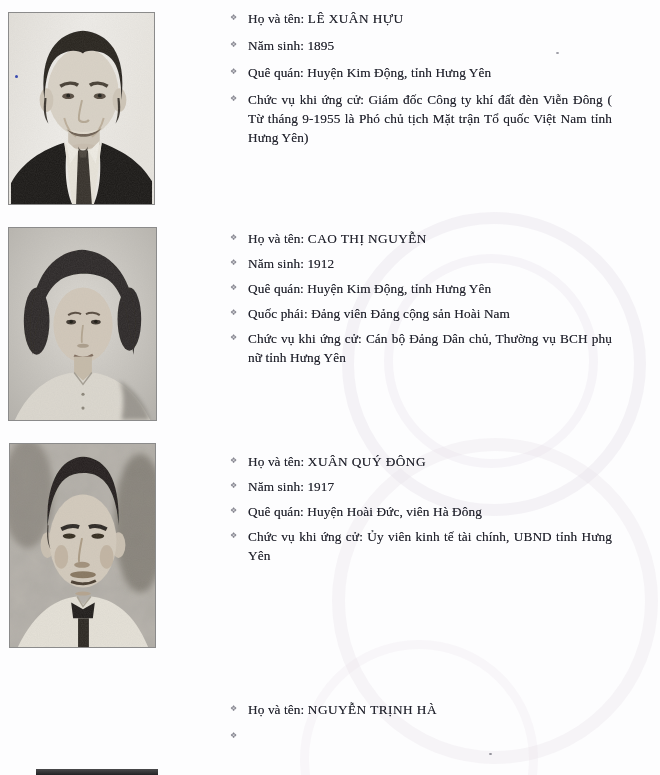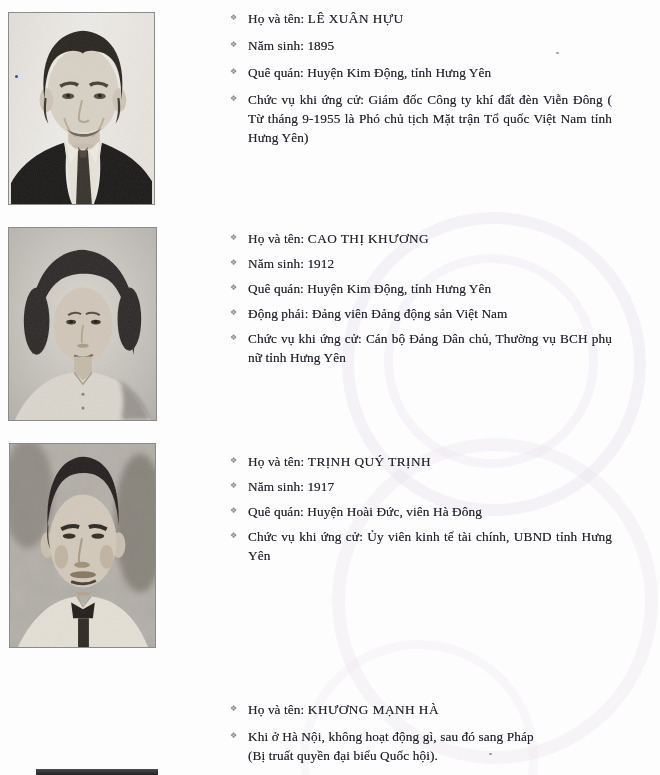--- a/index.html
+++ b/index.html
@@ -225,49 +225,49 @@
       <span class="bullet">❖</span>
       <span>Chức vụ khi ứng cử:</span>
       <span>Giám đốc Công ty khí đất đèn Viễn Đông ( Từ tháng 9-1955 là Phó chủ tịch Mặt trận Tổ quốc Việt Nam tỉnh Hưng Yên)</span>
     </div>
   </div>
 
   <div class="entry e2">
     <div class="field">
       <span class="bullet">❖</span>
       <span>Họ và tên:</span>
-      <span class="val-caps">CAO THỊ KHƯƠNG</span>
+      <span class="val-caps">CAO THỊ NGUYỄN</span>
     </div>
     <div class="field">
       <span class="bullet">❖</span>
       <span>Năm sinh:</span>
       <span>1912</span>
     </div>
     <div class="field">
       <span class="bullet">❖</span>
       <span>Quê quán:</span>
       <span>Huyện Kim Động, tỉnh Hưng Yên</span>
     </div>
     <div class="field">
       <span class="bullet">❖</span>
-      <span>Động phái:</span>
-      <span>Đảng viên Đảng động sản Việt Nam</span>
+      <span>Quốc phái:</span>
+      <span>Đảng viên Đảng cộng sản Hoài Nam</span>
     </div>
     <div class="field">
       <span class="bullet">❖</span>
       <span>Chức vụ khi ứng cử:</span>
       <span>Cán bộ Đảng Dân chủ, Thường vụ BCH phụ nữ tỉnh Hưng Yên</span>
     </div>
   </div>
 
   <div class="entry e3">
     <div class="field">
       <span class="bullet">❖</span>
       <span>Họ và tên:</span>
-      <span class="val-caps">TRỊNH QUÝ TRỊNH</span>
+      <span class="val-caps">XUÂN QUÝ ĐÔNG</span>
     </div>
     <div class="field">
       <span class="bullet">❖</span>
       <span>Năm sinh:</span>
       <span>1917</span>
     </div>
     <div class="field">
       <span class="bullet">❖</span>
       <span>Quê quán:</span>
       <span>Huyện Hoài Đức, viên Hà Đông</span>
@@ -276,26 +276,25 @@
       <span class="bullet">❖</span>
       <span>Chức vụ khi ứng cử:</span>
       <span>Ủy viên kinh tế tài chính, UBND tỉnh Hưng Yên</span>
     </div>
   </div>
 
   <div class="entry e4">
     <div class="field">
       <span class="bullet">❖</span>
       <span>Họ và tên:</span>
-      <span class="val-caps">KHƯƠNG MẠNH HÀ</span>
+      <span class="val-caps">NGUYỄN TRỊNH HÀ</span>
     </div>
     <div class="field nojust">
       <span class="bullet">❖</span>
-      <span>Khi ở Hà Nội, không hoạt động gì, sau đó sang Pháp</span><br>
-      <span>(Bị truất quyền đại biểu Quốc hội).</span>
+      <br>
     </div>
   </div>
 
   <div class="speck speck-blue"></div>
   <div class="speck speck-a"></div>
   <div class="speck speck-b"></div>
   <div class="photo-edge-bar"></div>
 
 </div>
 

